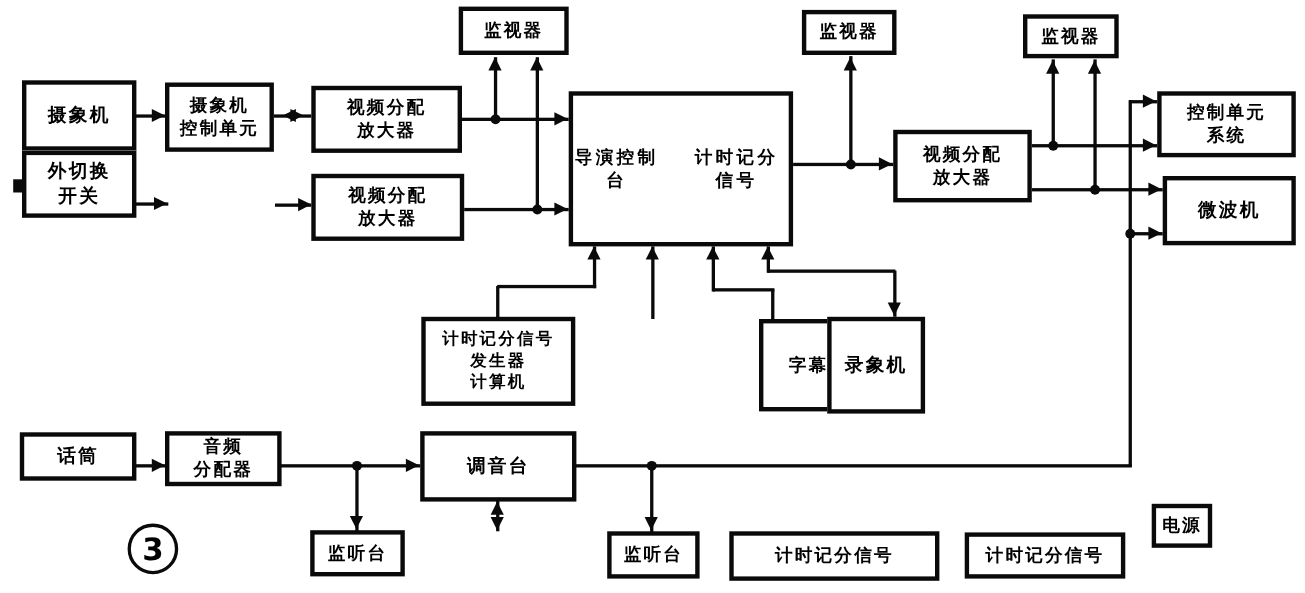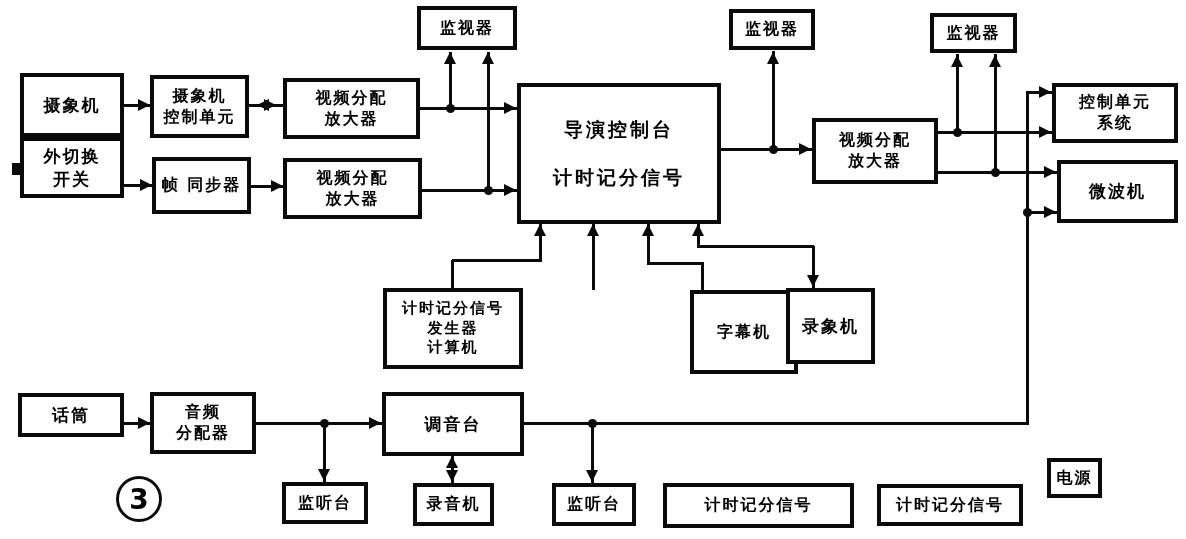--- a/index.html
+++ b/index.html
@@ -2,21 +2,21 @@
 <html><head>
 <meta charset="utf-8">
 <style>
   html,body{margin:0;padding:0;background:#ffffff;}
   body{width:1186px;height:539px;font-family:"DejaVu Sans","Liberation Sans",sans-serif;}
   #diagram{position:relative;width:1186px;height:539px;background:#ffffff;overflow:hidden;}
   .box{position:absolute;border:4px solid #0a0a0a;background:#ffffff;box-sizing:border-box;
        display:flex;align-items:center;justify-content:center;text-align:center;}
   .lbl{white-space:pre-line;font-weight:700;color:#000;line-height:1.3;letter-spacing:2px;}
   .fs15{font-size:15px}.fs16{font-size:16px}.fs17{font-size:17px}
-  .console-lbl{display:flex;flex-direction:column;gap:22px;font-weight:700;font-size:19px;letter-spacing:3px;color:#000;}
+  .console-lbl{display:flex;flex-direction:row;gap:22px;font-weight:700;font-size:16px;letter-spacing:3px;color:#000;}
   .seg{position:absolute;background:#0a0a0a;}
   .dot{position:absolute;width:9px;height:9px;border-radius:50%;background:#0a0a0a;}
   .arr{position:absolute;width:0;height:0;}
   .arr.r{border-top:6px solid transparent;border-bottom:6px solid transparent;border-left:12px solid #0a0a0a;}
   .arr.l{border-top:6px solid transparent;border-bottom:6px solid transparent;border-right:12px solid #0a0a0a;}
   .arr.u{border-left:6px solid transparent;border-right:6px solid transparent;border-bottom:12px solid #0a0a0a;}
   .arr.d{border-left:6px solid transparent;border-right:6px solid transparent;border-top:12px solid #0a0a0a;}
   .fig-circle{position:absolute;left:116px;top:476px;width:46px;height:46px;border:3px solid #0a0a0a;
        border-radius:50%;box-sizing:border-box;display:flex;align-items:center;justify-content:center;
        font-weight:700;font-size:28px;color:#000;background:#fff;}
@@ -30,23 +30,20 @@
   <div class="box" style="left:20px;top:73px;width:104px;height:64px">
     <span class="lbl fs17">摄象机</span>
   </div>
   <div class="box" style="left:150px;top:75px;width:99px;height:63px">
     <span class="lbl fs16">摄象机
 控制单元</span>
   </div>
   <div class="box" style="left:20px;top:137px;width:104px;height:61px">
     <span class="lbl fs17">外切换
 开关</span>
-  </div>
-  <div class="box" style="left:152px;top:157px;width:99px;height:57px">
-    <span class="lbl fs16">帧 同步器</span>
   </div>
   <div class="box" style="left:283px;top:78px;width:137px;height:61px">
     <span class="lbl fs16">视频分配
 放大器</span>
   </div>
   <div class="box" style="left:283px;top:158px;width:139px;height:61px">
     <span class="lbl fs16">视频分配
 放大器</span>
   </div>
 
@@ -80,39 +77,36 @@
   </div>
 
   <div class="box" style="left:383px;top:288px;width:140px;height:81px">
     <span class="lbl fs15">计时记分信号
 发生器
 计算机</span>
   </div>
   <div class="box" style="left:690px;top:290px;width:108px;height:84px">
     <span class="lbl fs16">字幕机</span>
   </div>
-  <div class="box" style="left:786px;top:288px;width:89px;height:76px">
+  <div class="box" style="left:752px;top:288px;width:89px;height:88px">
     <span class="lbl fs17">录象机</span>
   </div>
 
   <div class="box" style="left:18px;top:393px;width:106px;height:44px">
     <span class="lbl fs17">话筒</span>
   </div>
-  <div class="box" style="left:150px;top:392px;width:106px;height:62px">
+  <div class="box" style="left:150px;top:392px;width:106px;height:50px">
     <span class="lbl fs16">音频
 分配器</span>
   </div>
   <div class="box" style="left:382px;top:392px;width:142px;height:64px">
     <span class="lbl fs17">调音台</span>
   </div>
   <div class="box" style="left:282px;top:482px;width:86px;height:42px">
     <span class="lbl fs16">监听台</span>
-  </div>
-  <div class="box" style="left:413px;top:483px;width:81px;height:43px">
-    <span class="lbl fs16">录音机</span>
   </div>
   <div class="box" style="left:552px;top:483px;width:84px;height:43px">
     <span class="lbl fs16">监听台</span>
   </div>
 
   <div class="box" style="left:663px;top:483px;width:191px;height:45px">
     <span class="lbl fs16">计时记分信号</span>
   </div>
   <div class="box" style="left:877px;top:484px;width:146px;height:42px">
     <span class="lbl fs16">计时记分信号</span>

